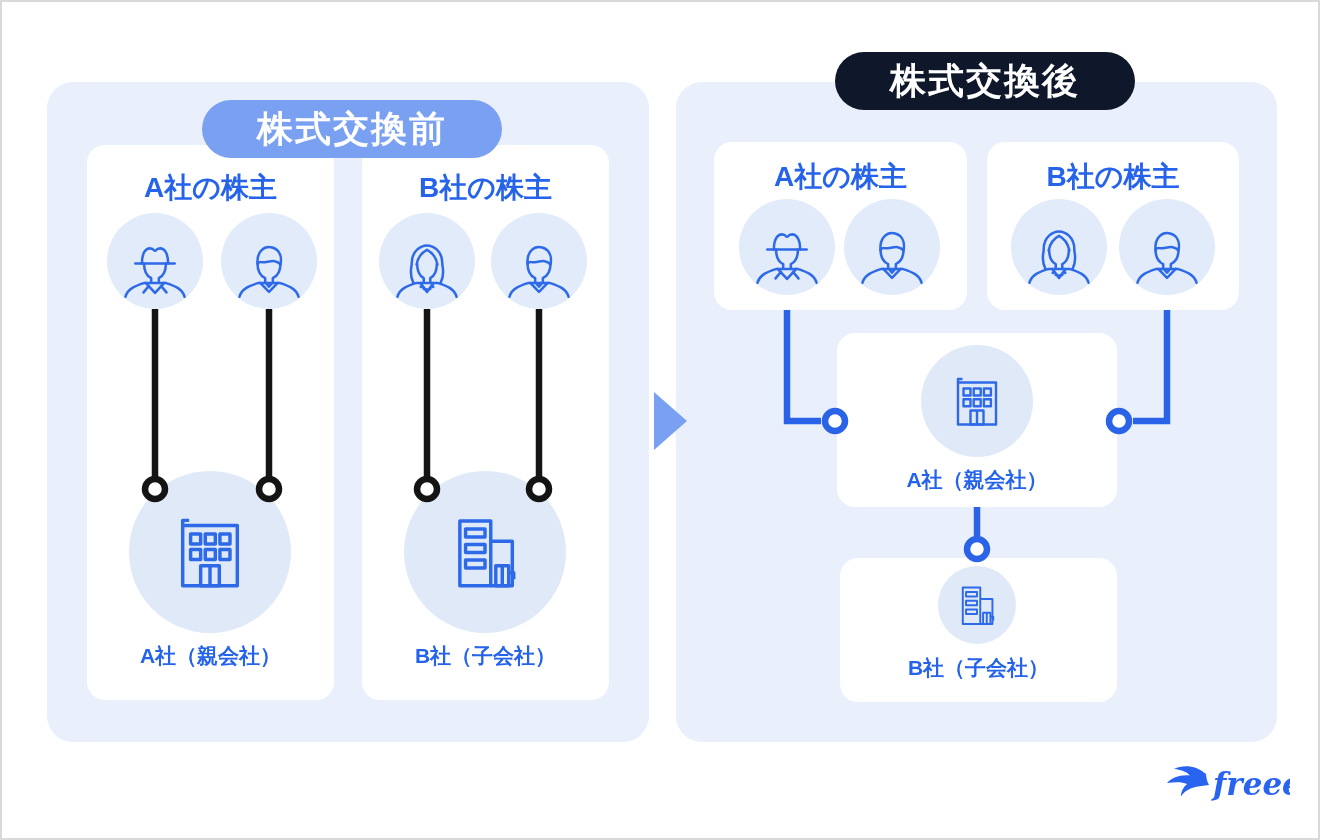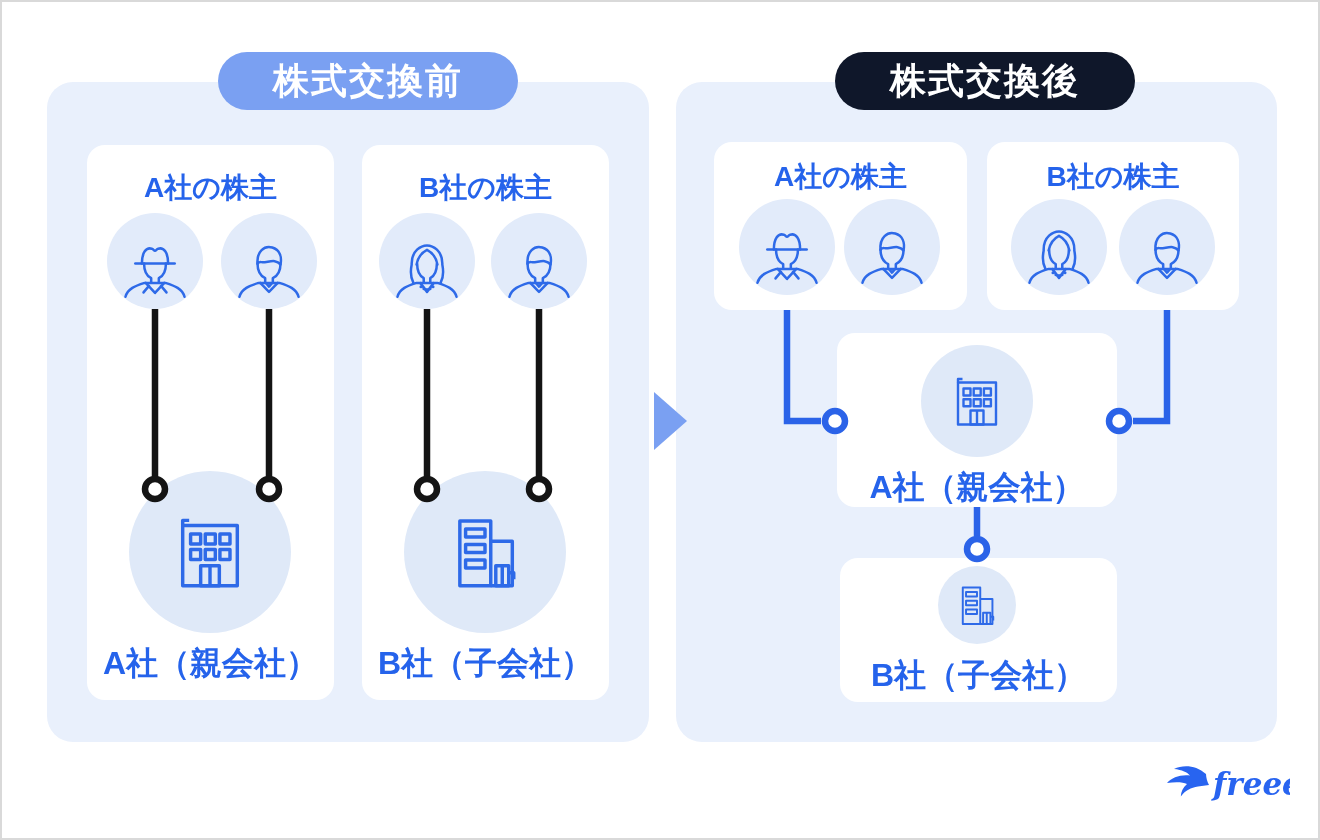--- a/index.html
+++ b/index.html
@@ -5,33 +5,33 @@
   html,body{margin:0;padding:0;background:#fff;}
   .canvas{position:relative;width:1320px;height:840px;background:#FFFFFF;
           border:2px solid #D9D9D9;box-sizing:border-box;overflow:hidden;
           font-family:"Liberation Sans","DejaVu Sans",sans-serif;}
   .panel{position:absolute;top:80px;height:660px;background:#E9F0FC;border-radius:26px;}
   #panel-before{left:45px;width:602px;}
   #panel-after{left:674px;width:601px;}
   .pill{position:absolute;top:50px;height:58px;border-radius:29px;z-index:4;
         display:flex;align-items:center;justify-content:center;
         color:#fff;font-weight:bold;font-size:36px;letter-spacing:2px;}
-  #pill-before{left:216px;width:300px;background:#7AA0F2;}
+  #pill-before{left:200px;width:300px;background:#7AA0F2;margin-top:48px;}
   #pill-after{left:833px;width:300px;background:#0f172a;}
   .card{position:absolute;background:#FFFFFF;border-radius:18px;z-index:1;}
   #card-a-before{left:85px;top:143px;width:247px;height:555px;}
   #card-b-before{left:360px;top:143px;width:247px;height:555px;}
   #card-a-sh-after{left:712px;top:140px;width:253px;height:168px;}
   #card-b-sh-after{left:985px;top:140px;width:252px;height:168px;}
   #card-parent-after{left:835px;top:331px;width:280px;height:174px;}
   #card-sub-after{left:838px;top:556px;width:277px;height:144px;}
   .card-title{position:absolute;text-align:center;color:#2563EB;font-weight:bold;
               font-size:28px;z-index:2;white-space:nowrap;}
   .company-label{position:absolute;text-align:center;color:#2563EB;font-weight:bold;
-              font-size:32px;z-index:2;white-space:nowrap;}
+              font-size:21px;z-index:2;white-space:nowrap;}
   .person-circle{position:absolute;width:96px;height:96px;border-radius:50%;
               background:#E2EBFA;display:flex;align-items:flex-end;justify-content:center;
               overflow:hidden;z-index:2;}
   .person-circle svg{display:block;margin-bottom:4px;}
   .big-circle{position:absolute;border-radius:50%;background:#DFE9F8;
               display:flex;align-items:center;justify-content:center;z-index:2;}
   #overlay{position:absolute;left:0;top:0;width:1320px;height:840px;z-index:3;pointer-events:none;}
   .arrow{position:absolute;left:652px;top:390px;width:0;height:0;z-index:2;
          border-top:29px solid transparent;border-bottom:29px solid transparent;
          border-left:33px solid #7AA0F2;}

